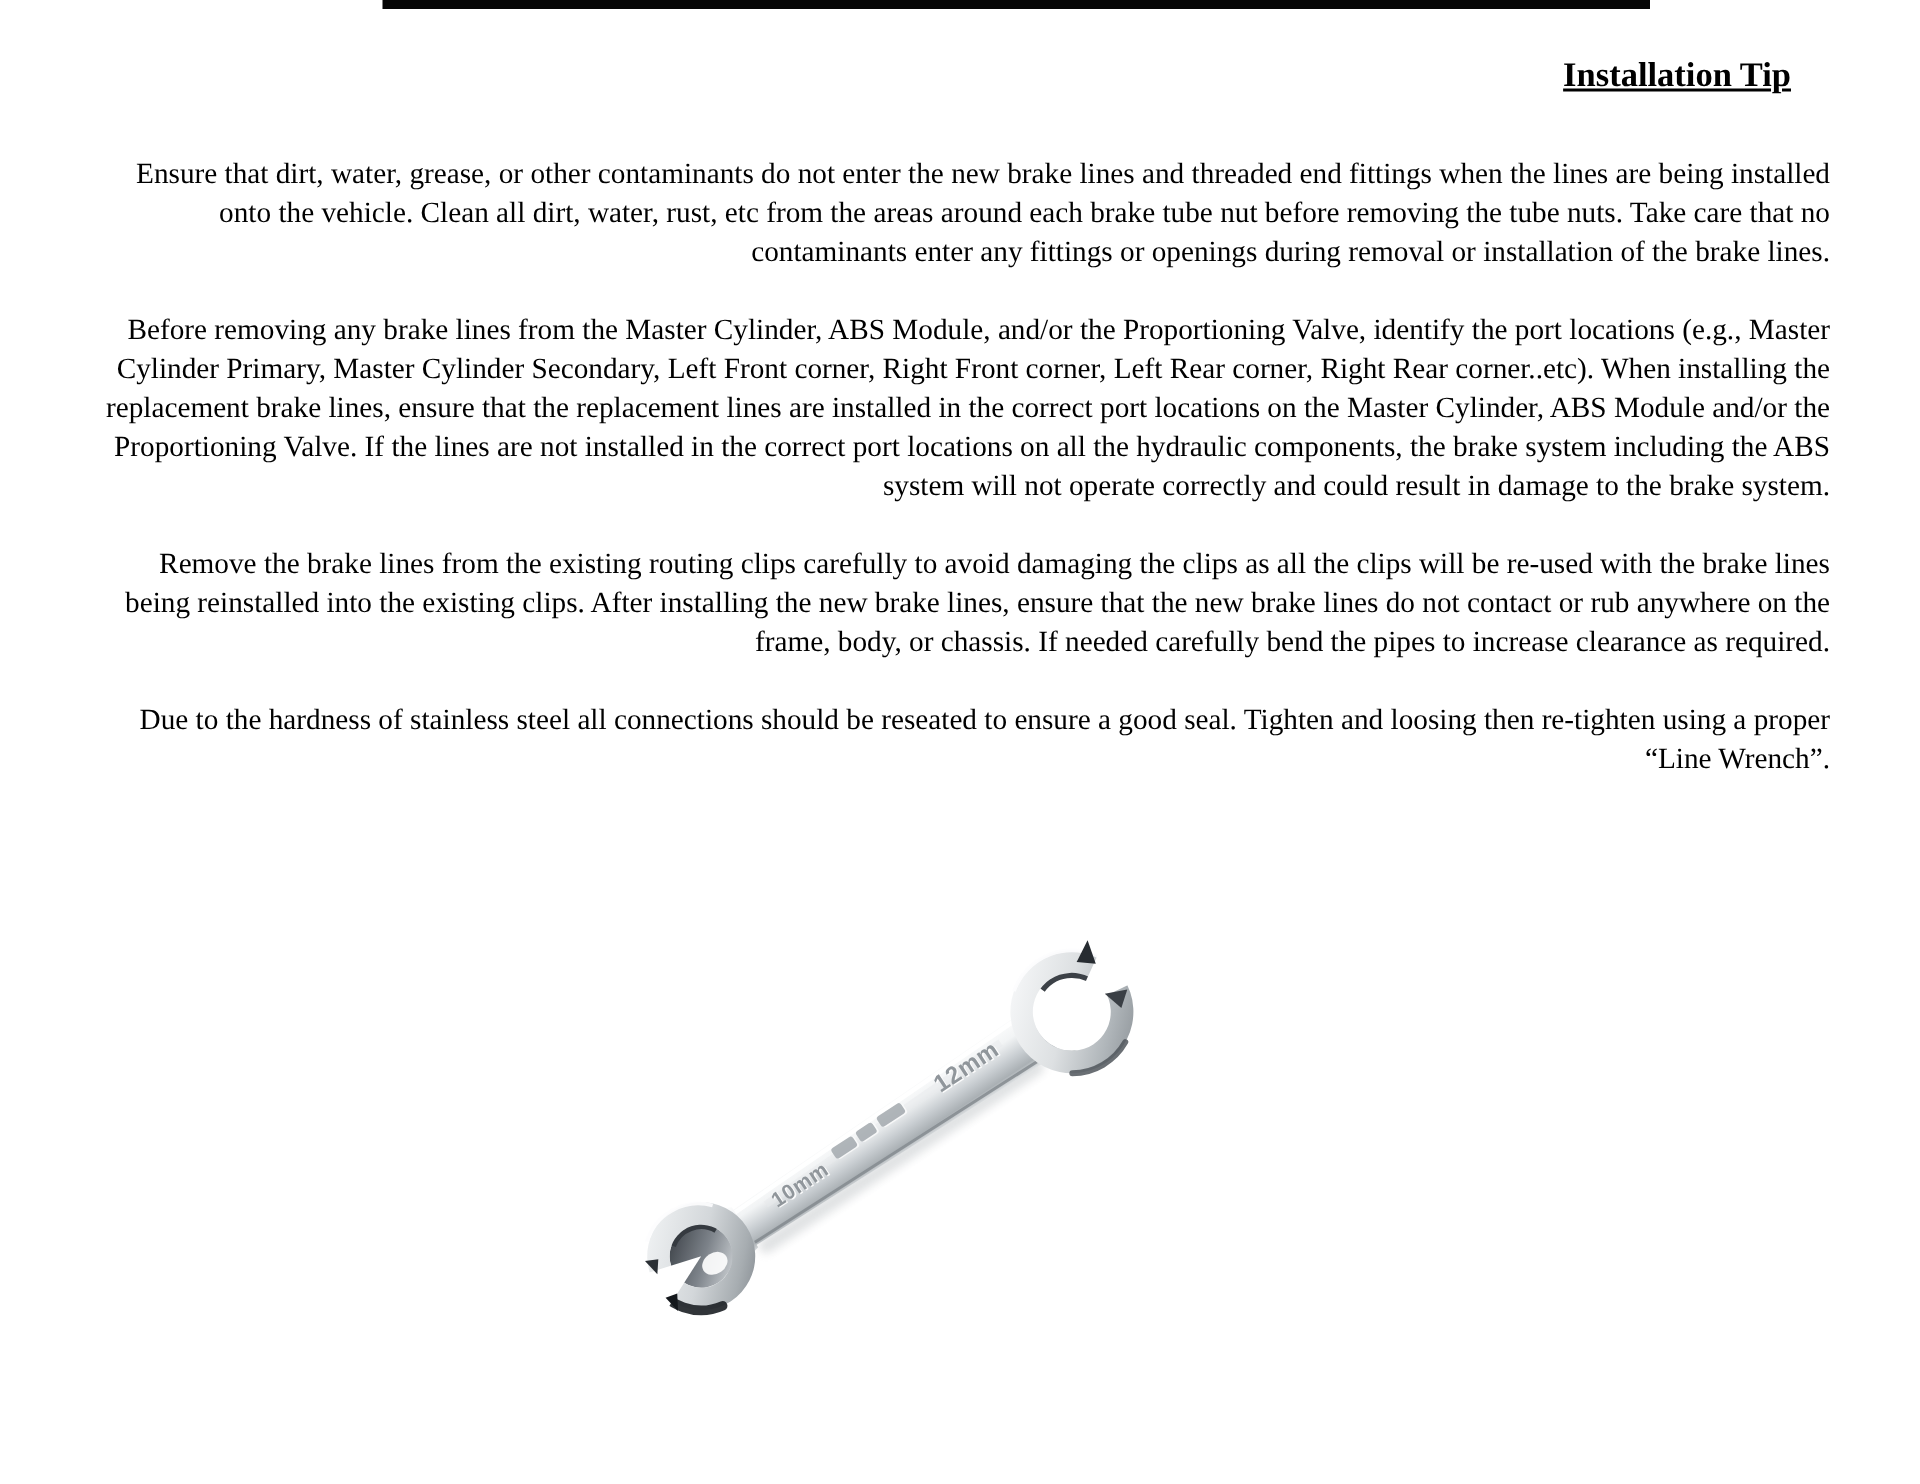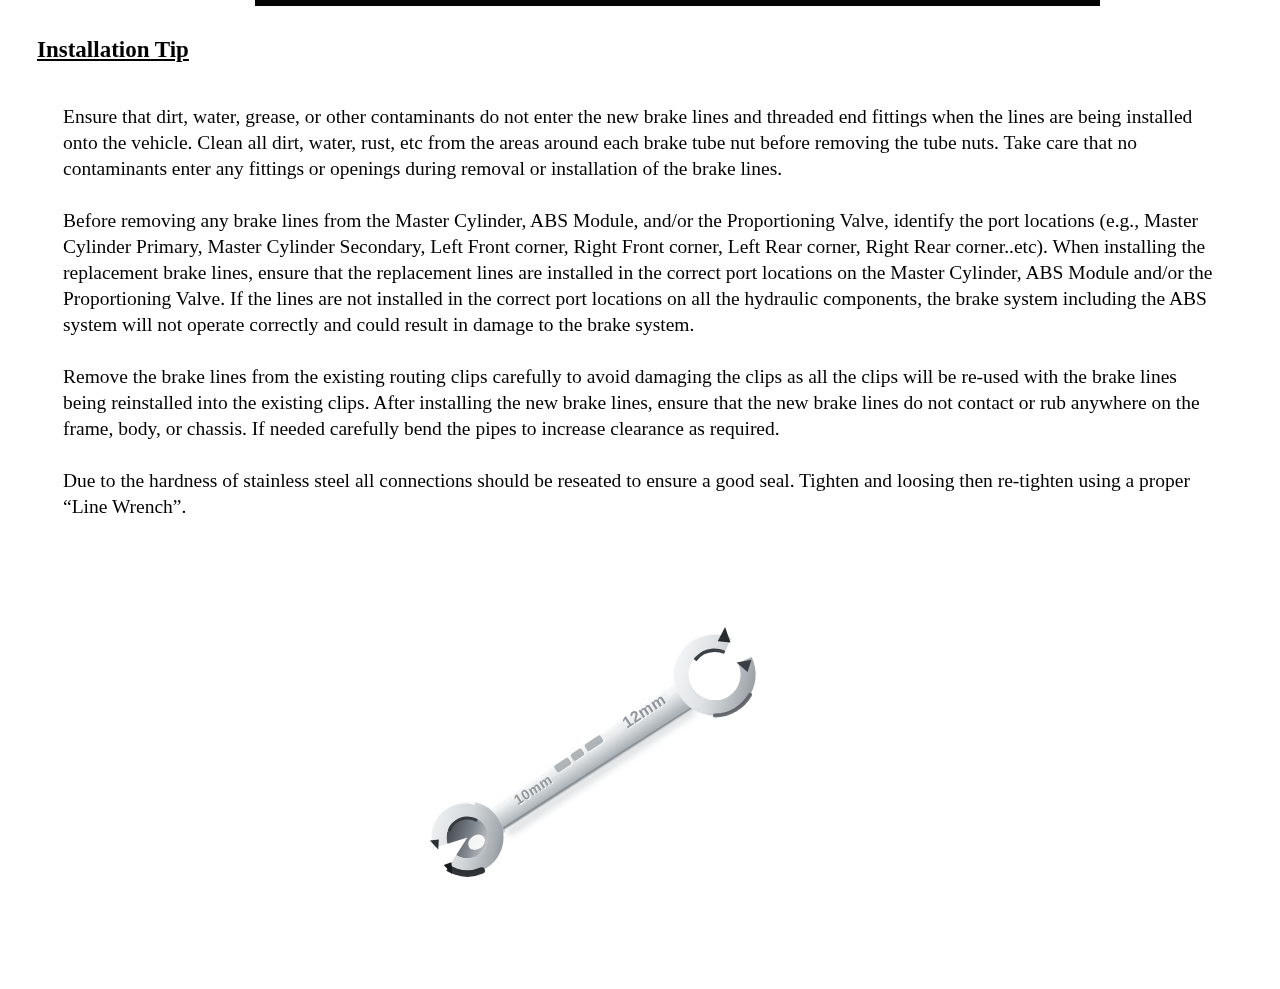--- a/index.html
+++ b/index.html
@@ -16,30 +16,30 @@
     width:845px; height:6px;
     background:#050505;
   }
   .doc {
     position:absolute; left:63px; top:0;
     width:1157px;
   }
   .title {
     font-size:23px; font-weight:bold;
     text-decoration:underline;
-    text-align:left;
+    text-align:right;
     line-height:28px;
     margin:36px 0 0 0;
     transform:translateX(-26px);
   }
   .para {
     font-size:19.5px;
     line-height:26px;
     margin:26px 0 0 0;
-    text-align:left;
+    text-align:right;
     hyphens:manual;
   }
   .title + .para { margin-top:40px; }
   .para.bold { font-weight:normal; }
   .wrench-figure {
     position:absolute; left:404px; top:618px;
     width:374px; height:285px;
   }
   .stamp-text {
     font-family:"Liberation Sans", sans-serif;

